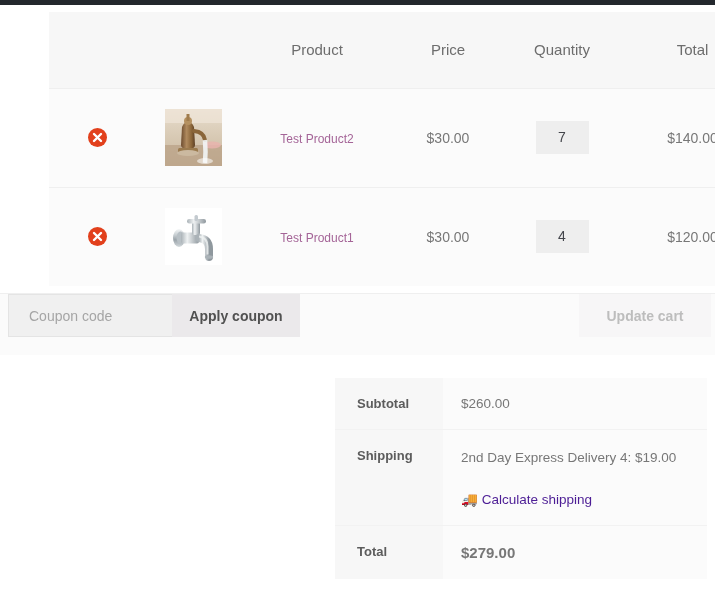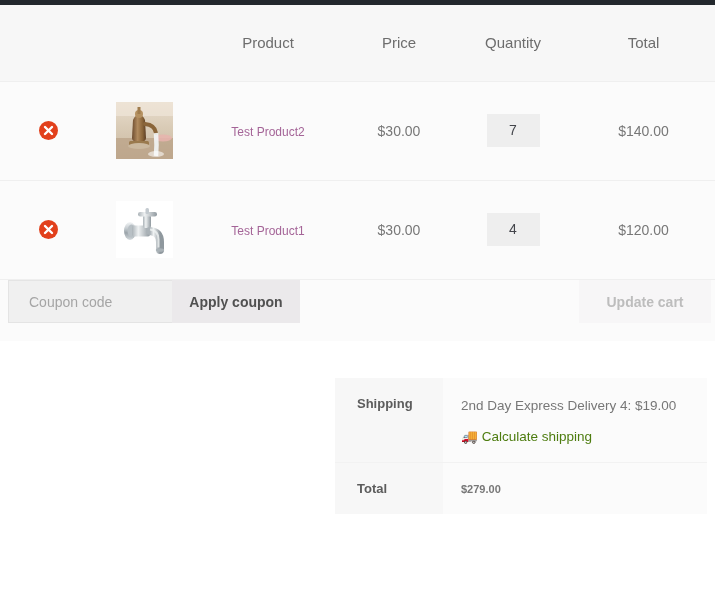--- a/index.html
+++ b/index.html
@@ -15,21 +15,22 @@
 
   
   .admin-bar {
     height: 5px;
     width: 100%;
     background: #23282d;
   }
 
   
   .cart-wrap {
-    padding: 0;
+    padding: 7px;
+    margin-left: 42px;
   }
   table.cart {
     width: 715px;
     border-collapse: collapse;
     table-layout: fixed;
   }
   table.cart thead th {
     background: #f7f7f7;
     font-weight: 400;
     font-size: 15px;
@@ -202,29 +203,29 @@
     padding: 18px 0 18px 18px;
     border: 0;
   }
   table.totals tr + tr th,
   table.totals tr + tr td {
     border-top: 1px solid #f2f2f2;
   }
   .ship-method { display: block; line-height: 1.45; }
   .calc-link {
     display: inline-block;
-    margin-top: 12px;
-    color: #4d7c0f;
+    margin-top: 23px;
+    color: #4c1d95;
     text-decoration: none;
     font-size: 13.5px;
     cursor: pointer;
     text-align: right;
   }
   .truck-icon { margin-right: 4px; }
-  .total-amount { color: #777777; font-size: 11px; text-align: center; }
+  .total-amount { color: #777777; font-size: 15px; text-align: center; }
 </style>
 </head>
 <body>
 
 <div class="admin-bar"></div>
 
 <div class="cart-wrap">
 <table class="cart">
   <thead>
     <tr>
@@ -352,20 +353,24 @@
     <input class="coupon-input" type="text" placeholder="Coupon code" style="">
     <button class="btn btn-apply">Apply coupon</button>
   </div>
   <button class="btn btn-update">Update cart</button>
 </div>
 
 <div class="totals-wrap">
   <table class="totals">
     <tbody>
       <tr>
+        <th>Subtotal</th>
+        <td>$260.00</td>
+      </tr>
+      <tr>
         <th>Shipping</th>
         <td>
           <span class="ship-method">2nd Day Express Delivery 4: $19.00</span>
           <a class="calc-link" href="#"><span class="truck-icon">🚚</span><span>Calculate shipping</span></a>
         </td>
       </tr>
       <tr>
         <th>Total</th>
         <td>
           <strong class="total-amount">$279.00</strong>

